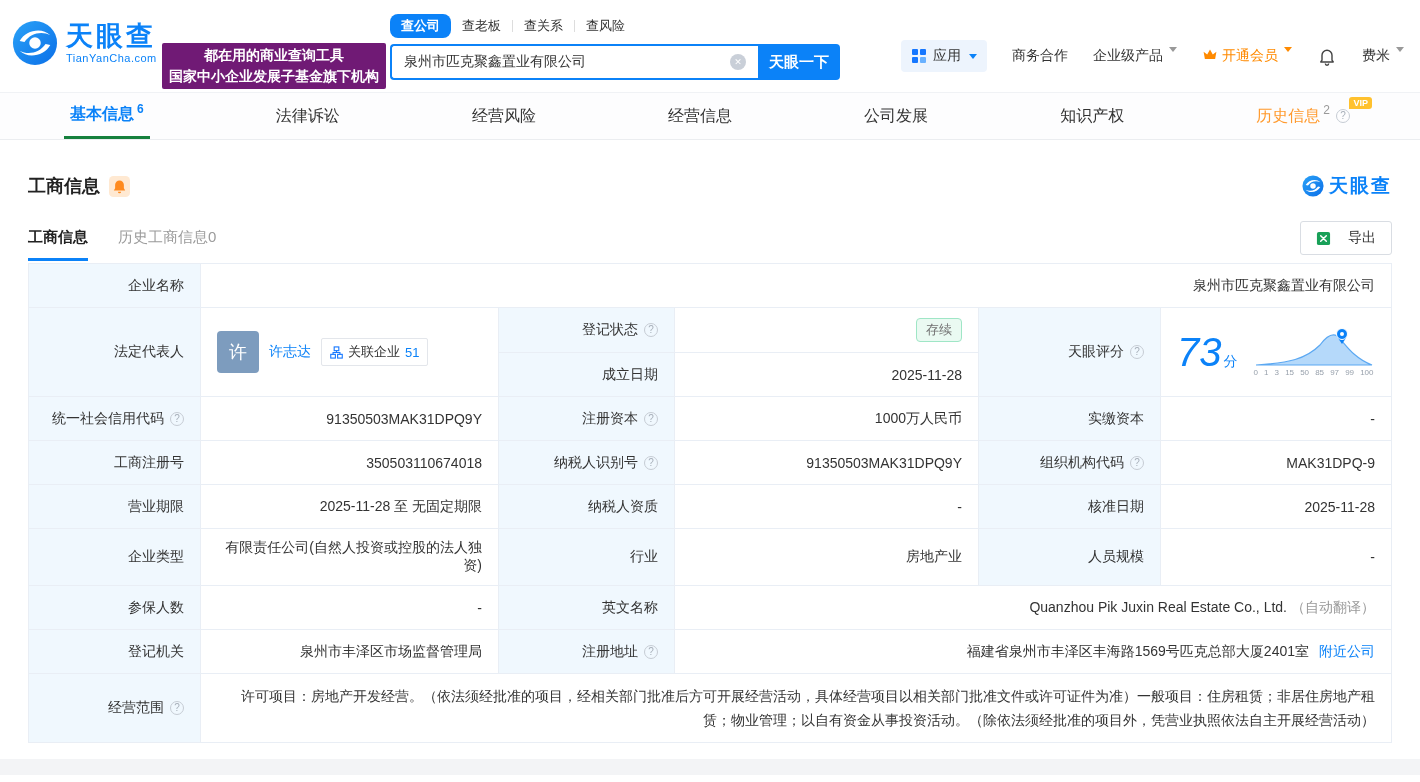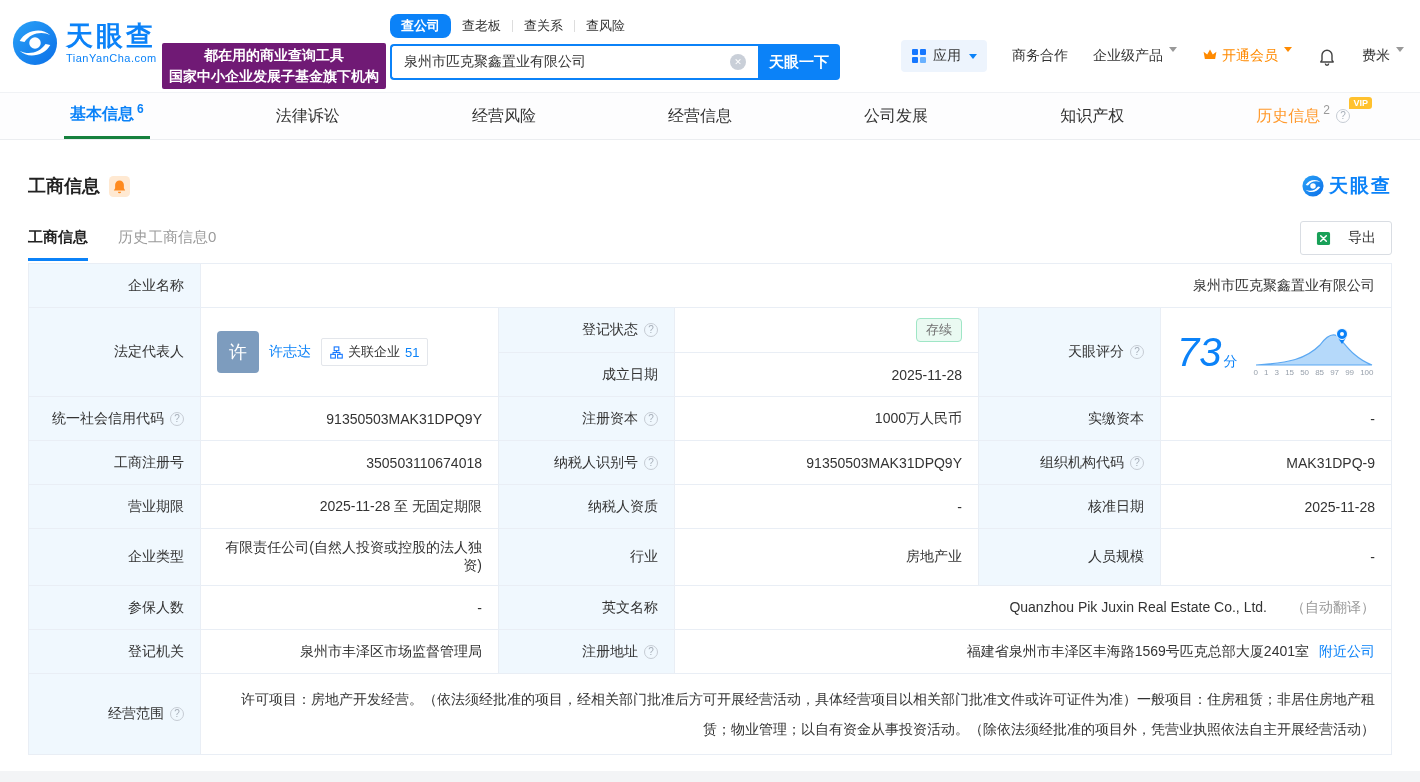--- a/index.html
+++ b/index.html
@@ -81,23 +81,23 @@
               padding: 4px 8px; font-size: 13px; cursor: pointer; background: #fff; white-space: nowrap; }
   .rel-num { color: #0b82f8; }
   .badge-green { display: inline-block; padding: 2px 9px; background: #eafaf2; color: #737373; font-size: 13px;
                  border: 1px solid #9fe6c6; border-radius: 4px; }
   .score-wrap { display: flex; align-items: center; gap: 16px; cursor: pointer; }
   .score-num { color: #0b82f8; white-space: nowrap; }
   .score-val { font-size: 40px; font-weight: normal; font-style: italic; }
   .score-unit { font-size: 14px; margin-left: 2px; }
   .score-chart { display: flex; flex-direction: column; }
   .axis { display: flex; justify-content: space-between; width: 120px; font-size: 8px; color: #98a1ac; margin-top: 1px; }
-  .en-note { color: #999; margin-left: 24px; }
+  .en-note { color: #999; margin-left: 4px; }
   .addr-link { color: #0b82f8; cursor: pointer; margin-left: 10px; white-space: nowrap; }
-  .scope-text { line-height: 30px; }
+  .scope-text { line-height: 24px; }
   .footer-strip { margin-top: 16px; height: 16px; background: #f3f4f6; }
 </style>
 </head>
 <body>
 
 <div class="header">
   <div class="logo">
     <svg width="46" height="46" viewBox="0 0 48 48">
       <defs>
           <linearGradient id="lg1" x1="0" y1="0" x2="1" y2="1">

